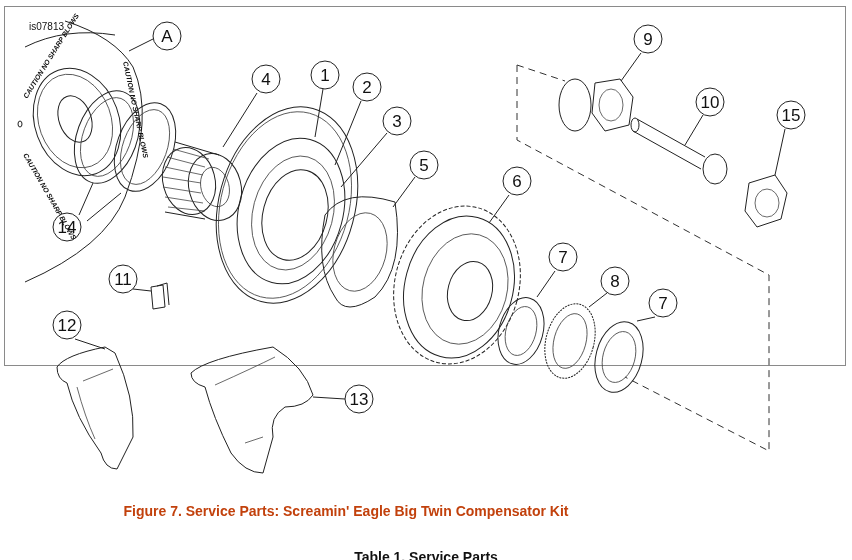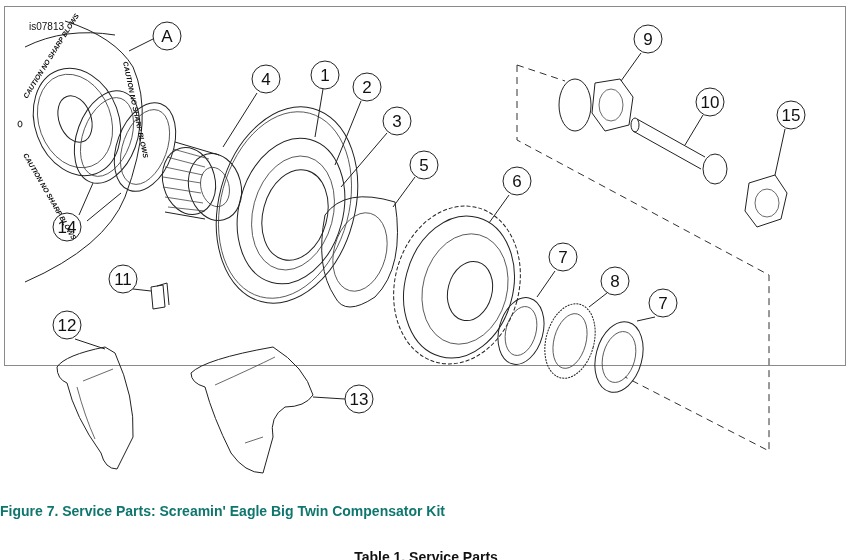--- a/index.html
+++ b/index.html
@@ -1,20 +1,20 @@
 <!DOCTYPE html>
 <html><head>
 <meta charset="utf-8">
 <style>
   html, body { margin: 0; padding: 0; background: #ffffff; }
   body { width: 852px; height: 560px; position: relative; overflow: hidden; font-family: "Liberation Sans", sans-serif; }
   .figure-frame { position: absolute; left: 4px; top: 6px; width: 842px; height: 360px; border: 1px solid #8a8a8a; box-sizing: border-box; background: #fff; }
   .figure-frame svg { position: absolute; left: 0; top: 0; }
   .fig-id { position: absolute; left: 24px; top: 14px; font-size: 10px; color: #111; }
-  .caption { position: absolute; left: 0; width: 692px; top: 503px; text-align: left; font-size: 14px; font-weight: bold; color: #0f766e; }
+  .caption { position: absolute; left: 0; width: 692px; top: 503px; text-align: center; font-size: 14px; font-weight: bold; color: #c2410c; }
   .table-title { position: absolute; left: 0; width: 852px; top: 549px; text-align: center; font-size: 14px; font-weight: bold; color: #111; }
   .callout text { font-family: "Liberation Sans", sans-serif; font-size: 17px; fill: #111; }
   .stroke { fill: none; stroke: #222; stroke-width: 1; }
   .light { fill: none; stroke: #444; stroke-width: 0.8; }
   .dash { fill: none; stroke: #333; stroke-width: 1; stroke-dasharray: 7 5; }
   .caution-text { font-family: "Liberation Sans", sans-serif; font-size: 7px; font-weight: bold; fill: #111; font-style: italic; }
 </style>
 </head>
 <body>
 

